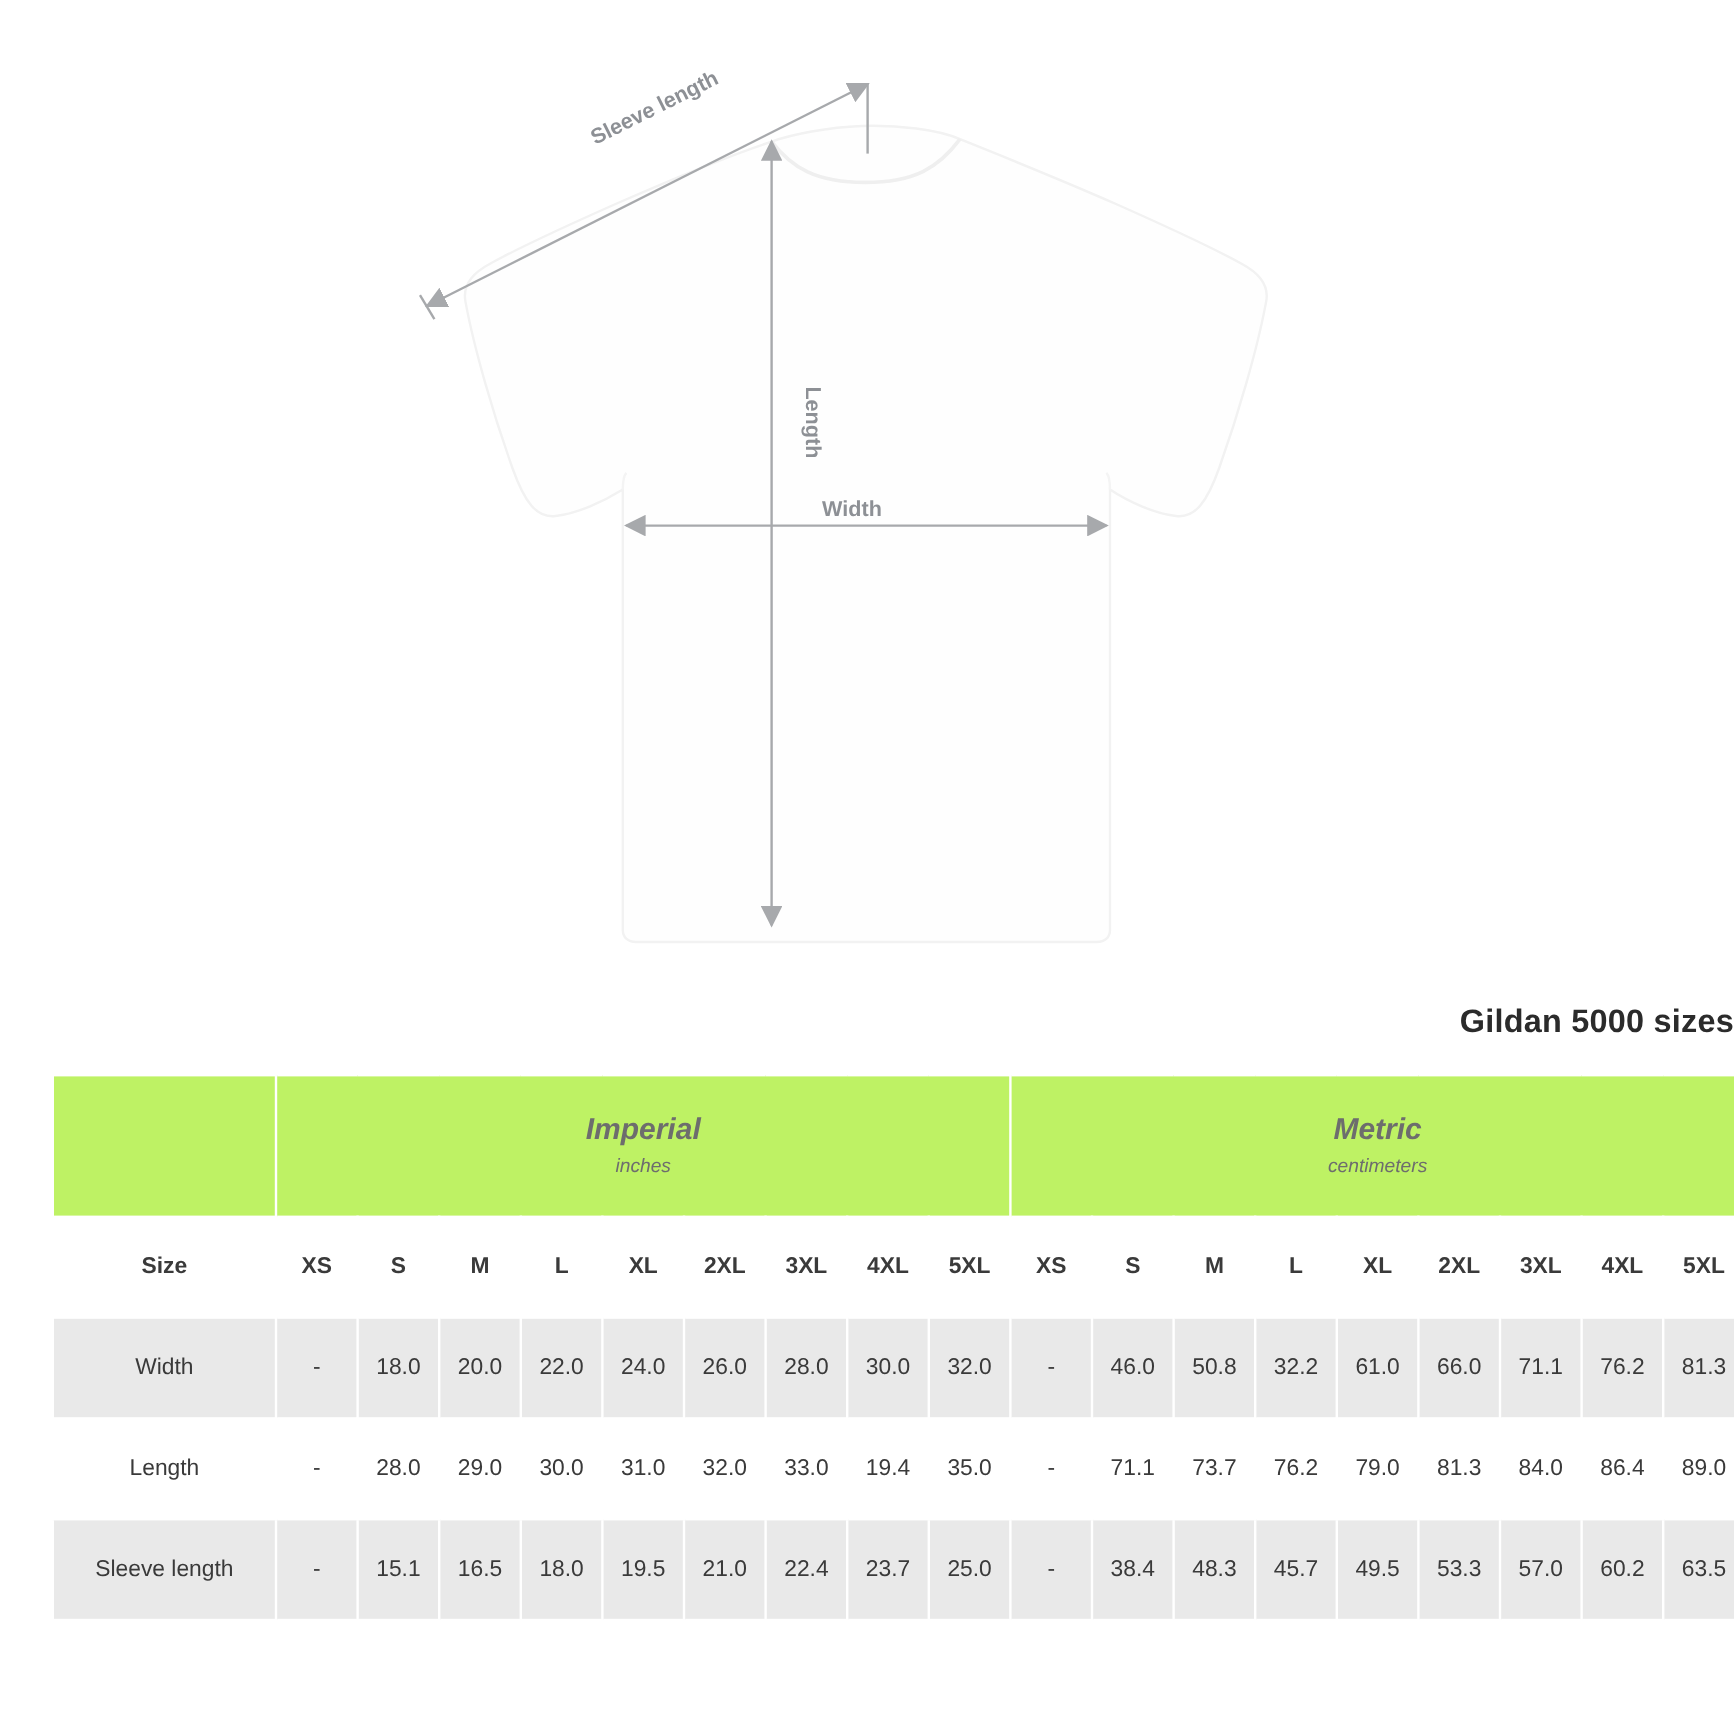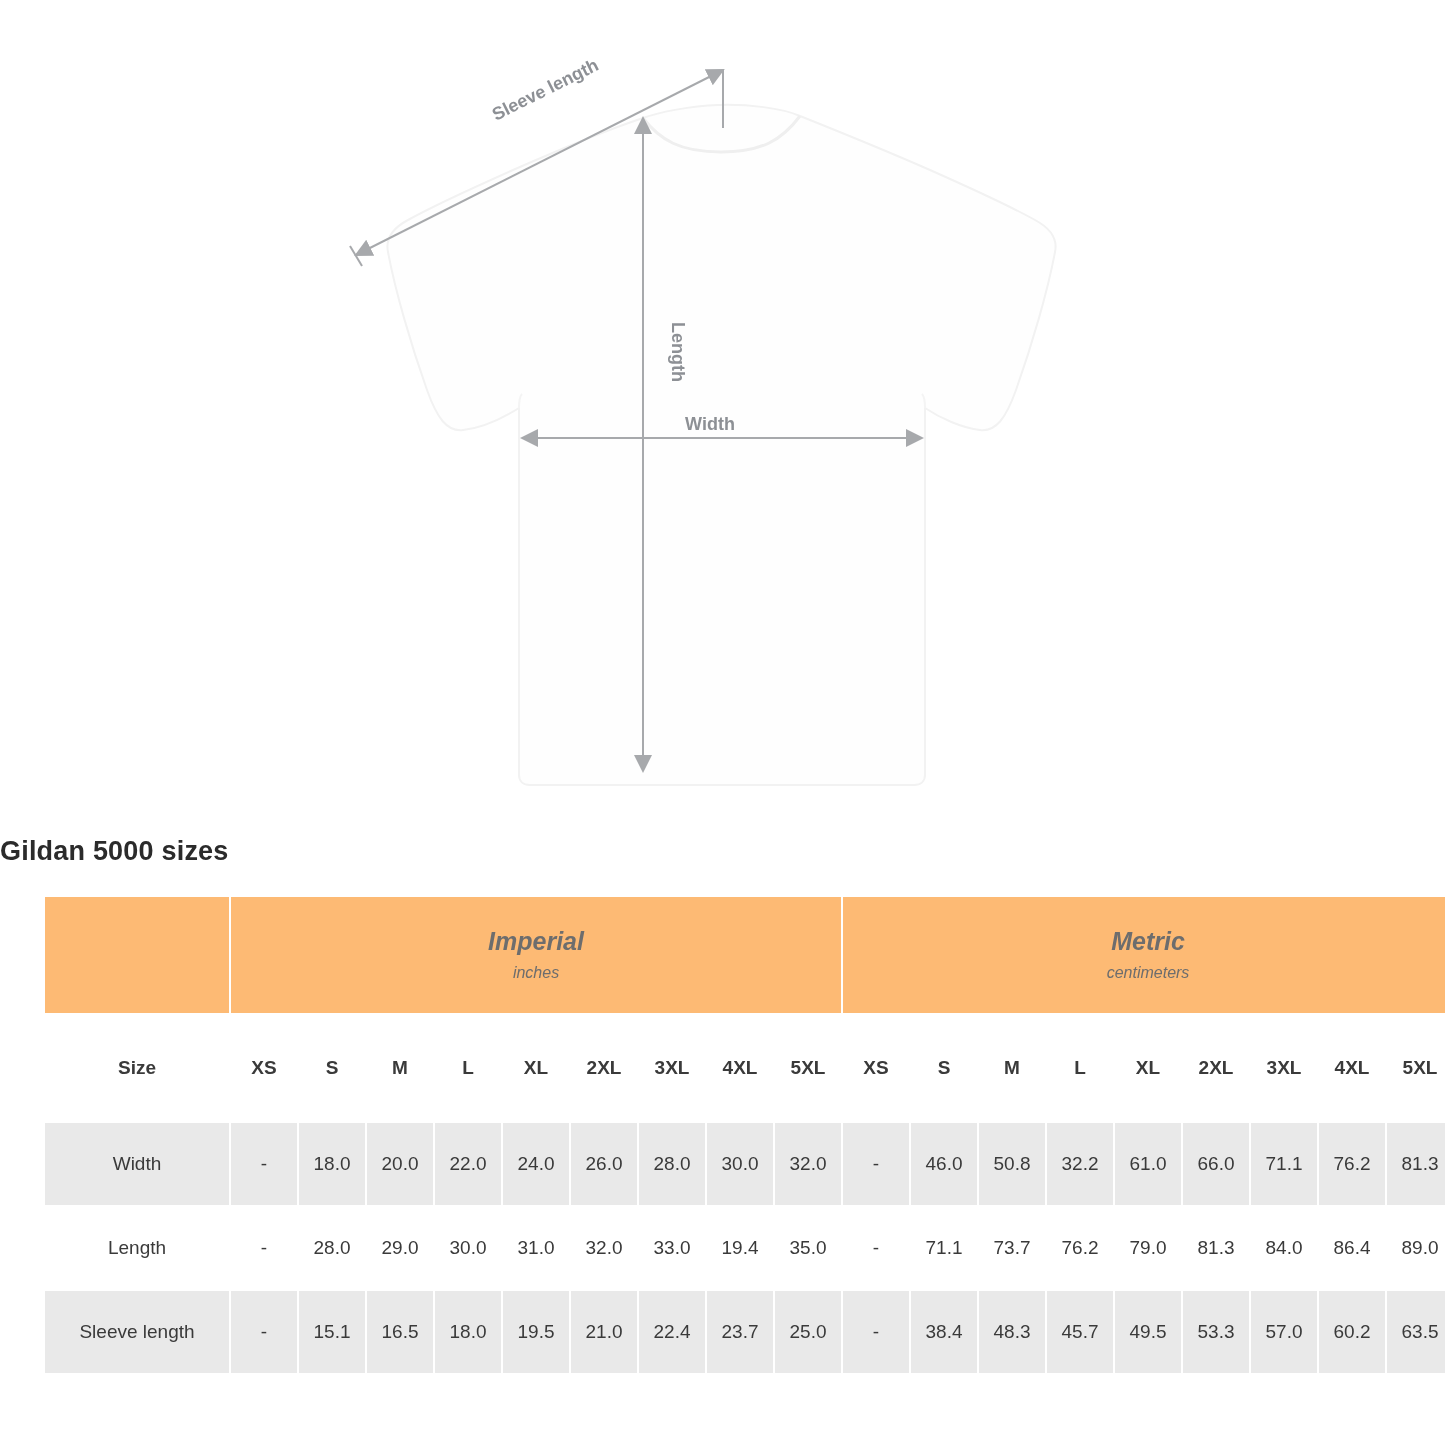--- a/index.html
+++ b/index.html
@@ -17,21 +17,21 @@
   
   .illustration {
     position: relative;
     width: 1445px;
     height: 830px;
   }
   .illustration svg { display: block; }
 
   
   .title-block {
-    text-align: left;
+    text-align: right;
     margin-top: 6px;
   }
   .chart-title {
     font-size: 27px;
     font-weight: bold;
     color: #2b2b2b;
     letter-spacing: 0.2px;
   }
   .chart-note {
     font-size: 17px;
@@ -50,42 +50,42 @@
     width: 100%;
     table-layout: fixed;
   }
   table.size-table td, table.size-table th {
     border: 2px solid #ffffff;
     text-align: center;
     vertical-align: middle;
     font-weight: normal;
   }
   .unit-head {
-    background: #fdba74;
+    background: #bef264;
     height: 118px;
     padding: 0;
   }
   .unit-head .unit-name {
     font-size: 25px;
     font-style: italic;
     font-weight: bold;
     color: #6d6d6d;
     line-height: 1.1;
   }
   .unit-head .unit-sub {
     font-size: 16px;
     font-style: italic;
     color: #6d6d6d;
     margin-top: 8px;
     text-align: center;
   }
 
   tr.header-row td {
     background: #ffffff;
-    height: 108px;
+    height: 84px;
     font-size: 19px;
     color: #3a3a3a;
     font-weight: bold;
   }
   tr.header-row td.rowlabel {
     font-size: 19px;
     font-weight: bold;
   }
   tr.data-row td {
     height: 84px;

